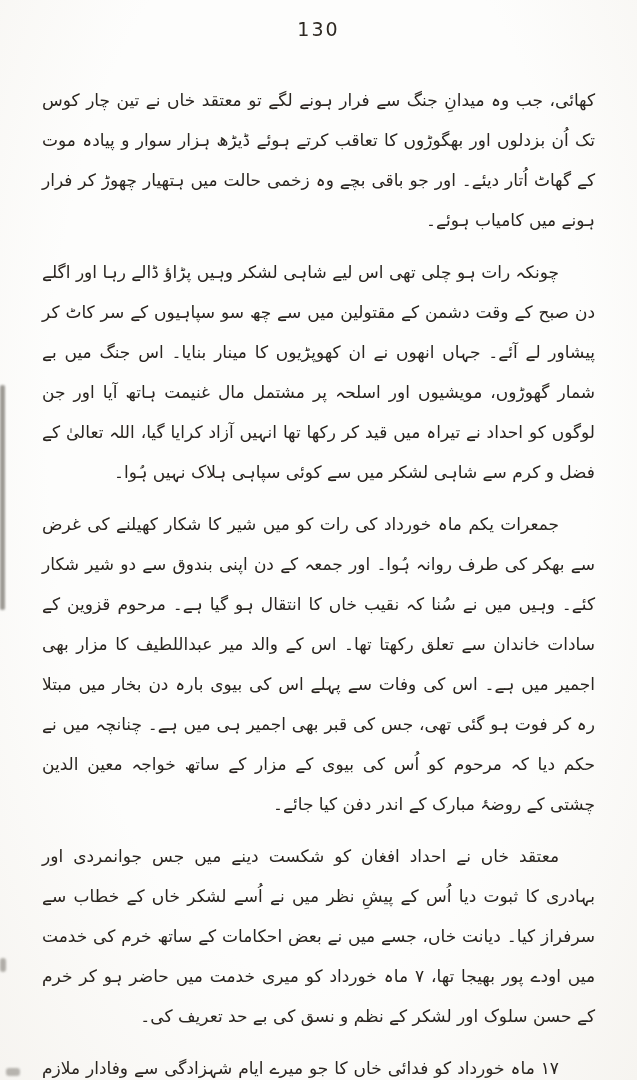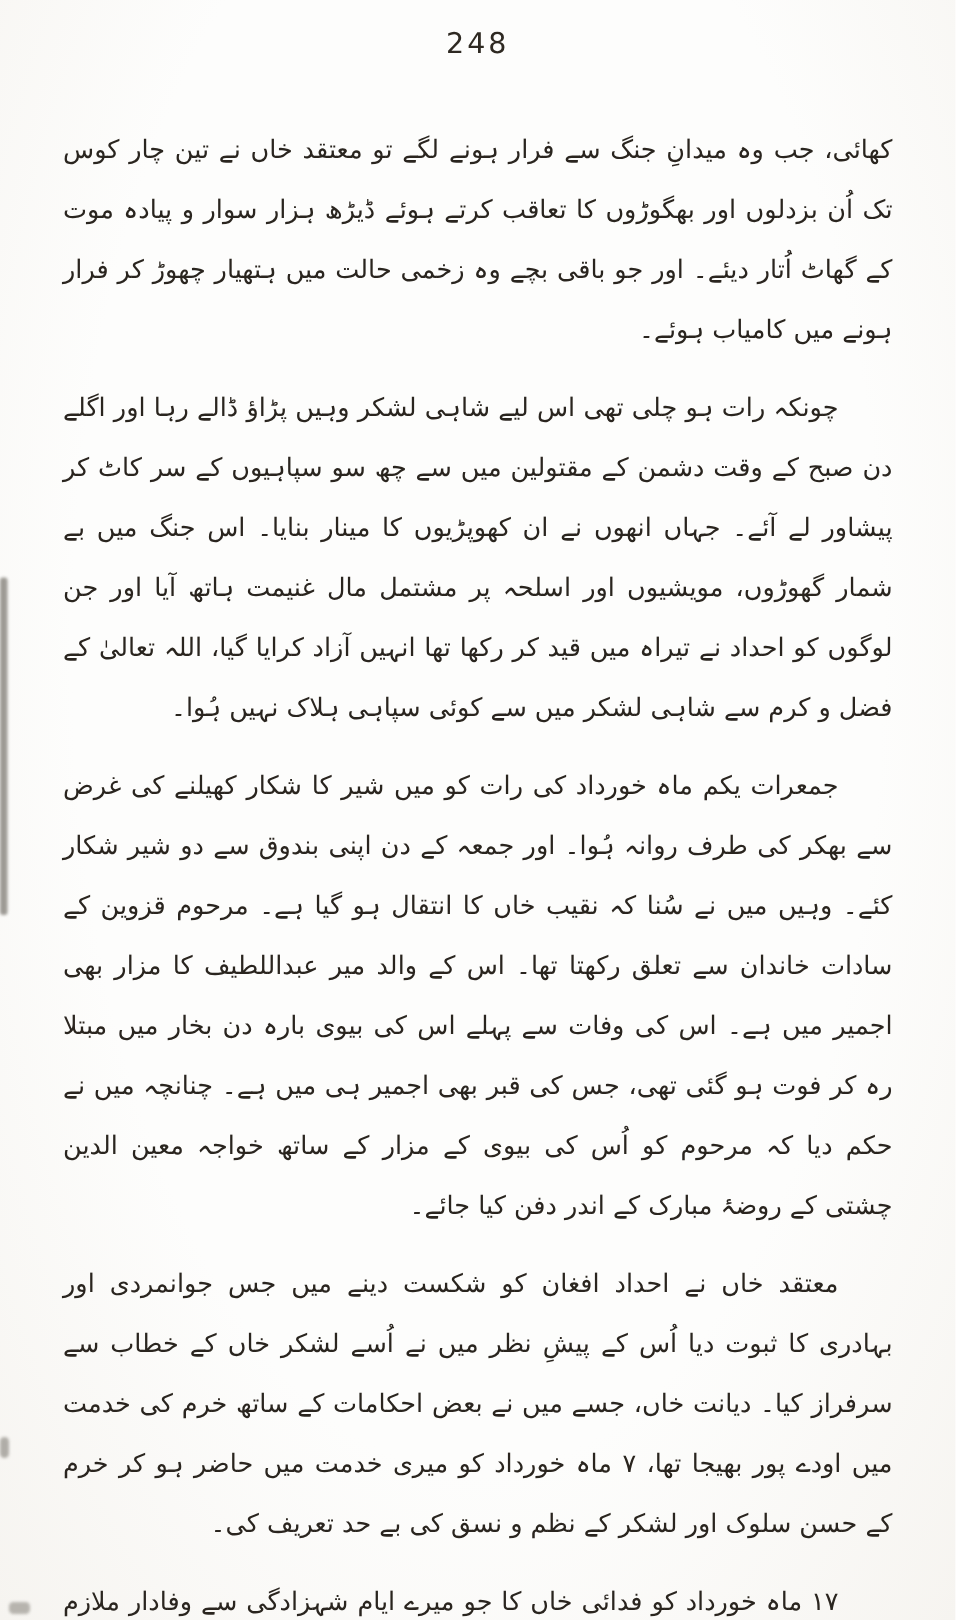--- a/index.html
+++ b/index.html
@@ -71,21 +71,21 @@
     opacity: 0.45;
     border-radius: 3px;
     filter: blur(1px);
   }
 </style>
 </head>
 <body>
 
 <div class="page">
 
-  <div class="page-number">248</div>
+  <div class="page-number">130</div>
 
   <div class="text-block">
     <p class="para">کھائی، جب وہ میدانِ جنگ سے فرار ہونے لگے تو معتقد خاں نے تین چار کوس تک اُن بزدلوں اور بھگوڑوں کا تعاقب کرتے ہوئے ڈیڑھ ہزار سوار و پیادہ موت کے گھاٹ اُتار دیئے۔ اور جو باقی بچے وہ زخمی حالت میں ہتھیار چھوڑ کر فرار ہونے میں کامیاب ہوئے۔</p>
     <p class="para indent">چونکہ رات ہو چلی تھی اس لیے شاہی لشکر وہیں پڑاؤ ڈالے رہا اور اگلے دن صبح کے وقت دشمن کے مقتولین میں سے چھ سو سپاہیوں کے سر کاٹ کر پیشاور لے آئے۔ جہاں انھوں نے ان کھوپڑیوں کا مینار بنایا۔ اس جنگ میں بے شمار گھوڑوں، مویشیوں اور اسلحہ پر مشتمل مال غنیمت ہاتھ آیا اور جن لوگوں کو احداد نے تیراہ میں قید کر رکھا تھا انہیں آزاد کرایا گیا، اللہ تعالیٰ کے فضل و کرم سے شاہی لشکر میں سے کوئی سپاہی ہلاک نہیں ہُوا۔</p>
     <p class="para indent">جمعرات یکم ماہ خورداد کی رات کو میں شیر کا شکار کھیلنے کی غرض سے بھکر کی طرف روانہ ہُوا۔ اور جمعہ کے دن اپنی بندوق سے دو شیر شکار کئے۔ وہیں میں نے سُنا کہ نقیب خاں کا انتقال ہو گیا ہے۔ مرحوم قزوین کے سادات خاندان سے تعلق رکھتا تھا۔ اس کے والد میر عبداللطیف کا مزار بھی اجمیر میں ہے۔ اس کی وفات سے پہلے اس کی بیوی بارہ دن بخار میں مبتلا رہ کر فوت ہو گئی تھی، جس کی قبر بھی اجمیر ہی میں ہے۔ چنانچہ میں نے حکم دیا کہ مرحوم کو اُس کی بیوی کے مزار کے ساتھ خواجہ معین الدین چشتی کے روضۂ مبارک کے اندر دفن کیا جائے۔</p>
     <p class="para indent">معتقد خاں نے احداد افغان کو شکست دینے میں جس جوانمردی اور بہادری کا ثبوت دیا اُس کے پیشِ نظر میں نے اُسے لشکر خاں کے خطاب سے سرفراز کیا۔ دیانت خاں، جسے میں نے بعض احکامات کے ساتھ خرم کی خدمت میں اودے پور بھیجا تھا، ۷ ماہ خورداد کو میری خدمت میں حاضر ہو کر خرم کے حسن سلوک اور لشکر کے نظم و نسق کی بے حد تعریف کی۔</p>
     <p class="para indent">۱۷ ماہ خورداد کو فدائی خاں کا جو میرے ایام شہزادگی سے وفادار ملازم تھا، انتقال ہو گیا۔ اپنی تخت نشینی کے بعد سے میں نے اُسے بہت سی مراعات دے رکھی تھیں اور خرم بیٹے کے لشکر کا بخشی مقرر کر دیا تھا۔</p>
 
   </div>
 

